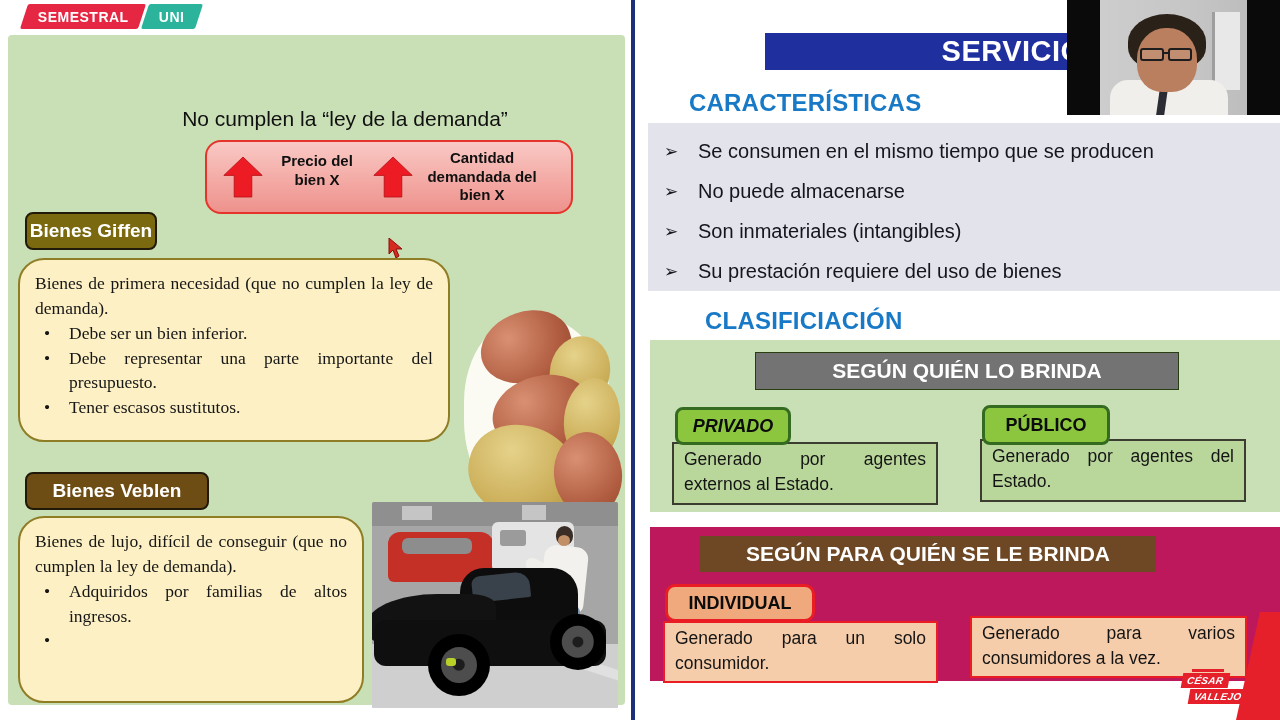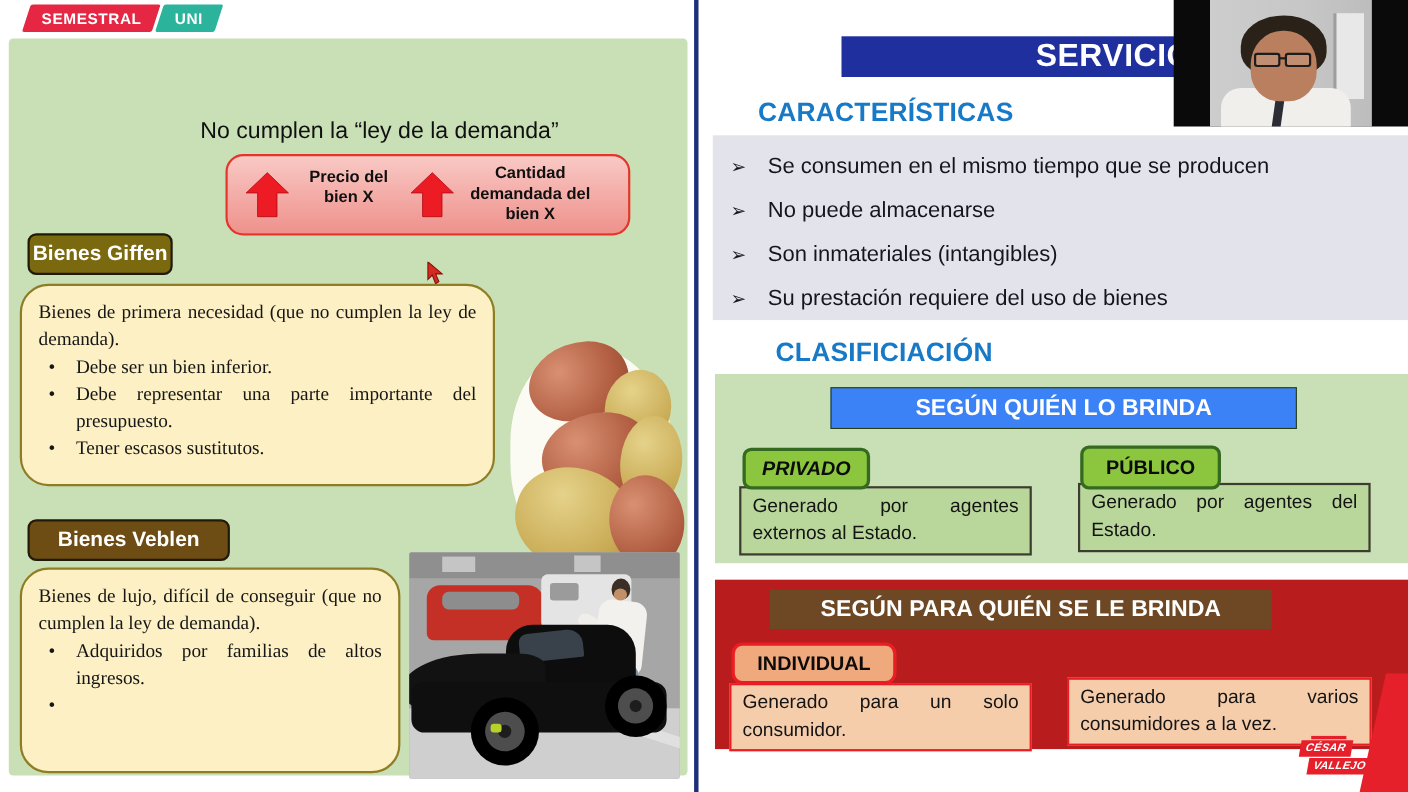--- a/index.html
+++ b/index.html
@@ -93,33 +93,33 @@
   .serv-header { position:absolute; left:765px; top:33px; width:515px; height:37px; background:#202f9e;
                  color:#fff; font-weight:bold; font-size:29px; text-align:center; line-height:36px; letter-spacing:.5px; }
   .blue-heading { position:absolute; color:#1879c6; font-weight:bold; font-size:24px; letter-spacing:.2px; }
   .carac-heading { left:689px; top:89px; }
   .clasif-heading { left:705px; top:307px; }
   .gray-box { position:absolute; left:648px; top:123px; width:632px; height:168px; background:#e3e4eb; padding:8px 0 0 16px; }
   .carac-item { display:flex; align-items:center; height:40px; font-size:20px; color:#15151d; }
   .carac-item .arrowb { width:34px; font-size:17px; flex:0 0 auto; }
 
   .green-box { position:absolute; left:650px; top:340px; width:630px; height:172px; background:#c9dfb5; }
-  .dg-header { position:absolute; left:105px; top:12px; width:424px; height:38px; background:#3b82f6; border:1px solid #293d13;
+  .dg-header { position:absolute; left:105px; top:12px; width:424px; height:38px; background:#737373; border:1px solid #293d13;
                color:#fff; font-weight:bold; font-size:21px; text-align:center; line-height:36px; }
   .g-label { position:absolute; background:#8cc63e; border:3px solid #356b20; border-radius:8px;
              font-weight:bold; font-size:18px; color:#0c0c0c; text-align:center; z-index:2;
              display:flex; align-items:center; justify-content:center; }
   .privado-label { left:25px; top:67px; width:116px; height:38px;font-style:italic; }
   .publico-label { left:332px; top:65px; width:128px; height:40px; }
   .g-text { position:absolute; background:#bad79b; border:2px solid #3c3c30; font-size:17.5px; color:#141414;
             padding:3px 10px; text-align:justify; line-height:1.45; z-index:1; }
   .privado-text { left:22px; top:102px; width:266px; height:63px; }
   .publico-text { left:330px; top:99px; width:266px; height:63px; }
 
-  .peach-box { position:absolute; left:650px; top:527px; width:630px; height:154px; background:#b91c1c; }
+  .peach-box { position:absolute; left:650px; top:527px; width:630px; height:154px; background:#be185d; }
   .br-header { position:absolute; left:50px; top:9px; width:456px; height:36px; background:#6e4824;
                color:#fff; font-weight:bold; font-size:21px; text-align:center; line-height:35px; }
   .p-label { position:absolute; background:#efa97c; border:3px solid #ea1c24; border-radius:10px;
              font-weight:bold; font-size:18px; color:#0c0c0c; text-align:center; z-index:2;
              display:flex; align-items:center; justify-content:center; }
   .individual-label { left:15px; top:57px; width:150px; height:38px; }
   .colectivo-label { left:322px; top:45px; width:195px; height:38px; }
   .p-text { position:absolute; background:#f6cdaa; border:2px solid #ea1c24; font-size:17.5px; color:#141414;
             padding:3px 10px; text-align:justify; line-height:1.45; z-index:1; }
   .individual-text { left:13px; top:94px; width:275px; height:62px; }

